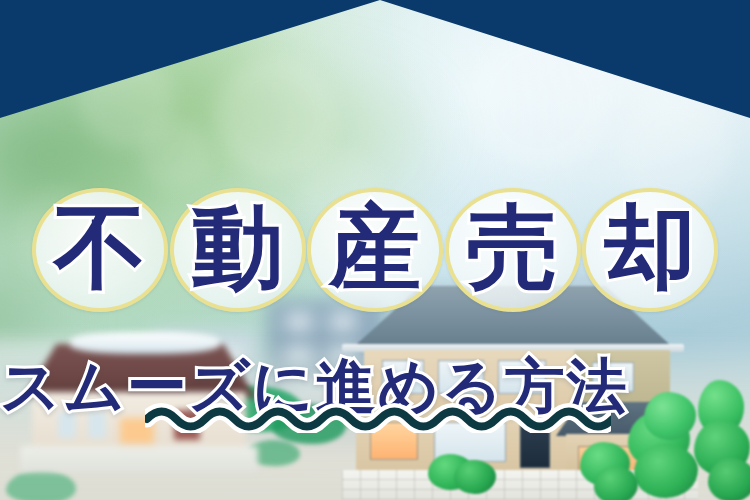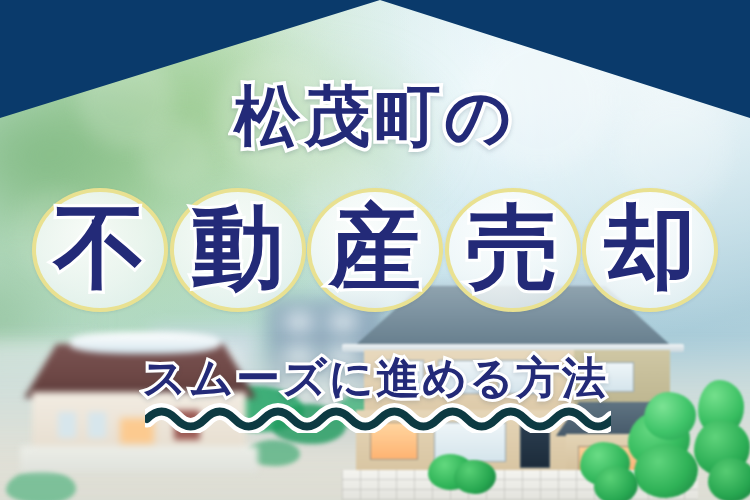--- a/index.html
+++ b/index.html
@@ -199,22 +199,22 @@
     -webkit-text-stroke: 6px #ffffff;
     paint-order: stroke fill;
     transform: translateY(-2px);
   }
 
   
   #line3 {
     position: absolute;
     left: 0; right: 0;
     top: 356px;
-    text-align: center;
-    font-size: 44px;
+    text-align: left;
+    font-size: 60px;
     line-height: 1;
     letter-spacing: 2px;
     color: #232a78;
     white-space: nowrap;
     -webkit-text-stroke: 6px #ffffff;
     paint-order: stroke fill;
     filter: drop-shadow(0 2px 2px rgba(40,60,90,0.16));
   }
 
   
@@ -331,21 +331,20 @@
         <div class="tree-blob" style="left:0px;  top:4px;  width:46px; height:36px; background:radial-gradient(circle at 36% 30%, #63d97f 0%, #2db256 58%, #17813f 100%);"></div>
         <div class="tree-blob" style="left:26px; top:10px; width:42px; height:34px; background:radial-gradient(circle at 36% 30%, #58d075 0%, #27a750 58%, #14753a 100%);"></div>
       </div>
     </div>
   </div>
 
   <svg class="peak" viewBox="0 0 750 150" preserveAspectRatio="none">
     <path d="M0,0 L750,0 L750,118 L380,0 L0,118 Z" fill="#0a3a6b"></path>
   </svg>
 
-  <div id="line1" class="jp">松茂町の</div>
 
   <div id="oval-row">
     <div class="oval">
       <span class="oval-char jp">不</span>
     </div>
     <div class="oval">
       <span class="oval-char jp">動</span>
     </div>
     <div class="oval">
       <span class="oval-char jp">産</span>

